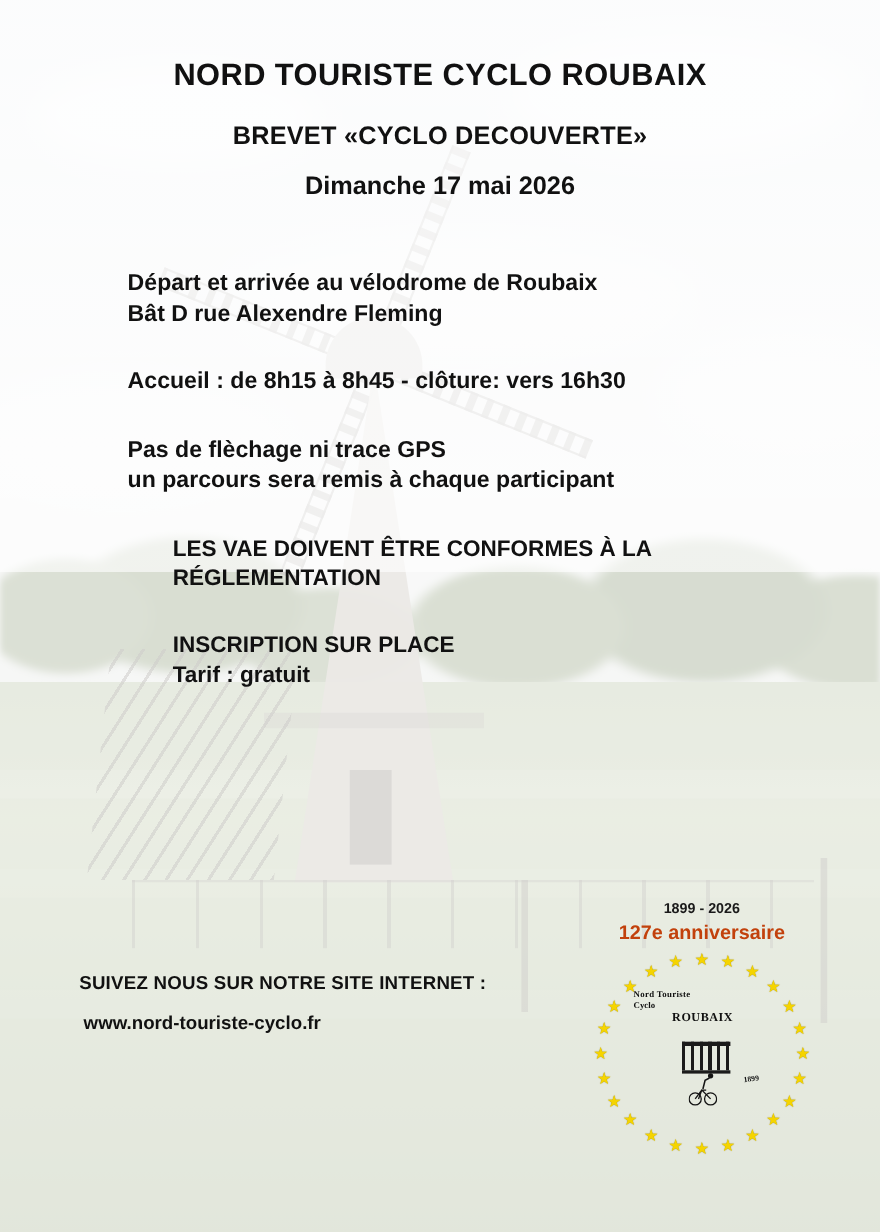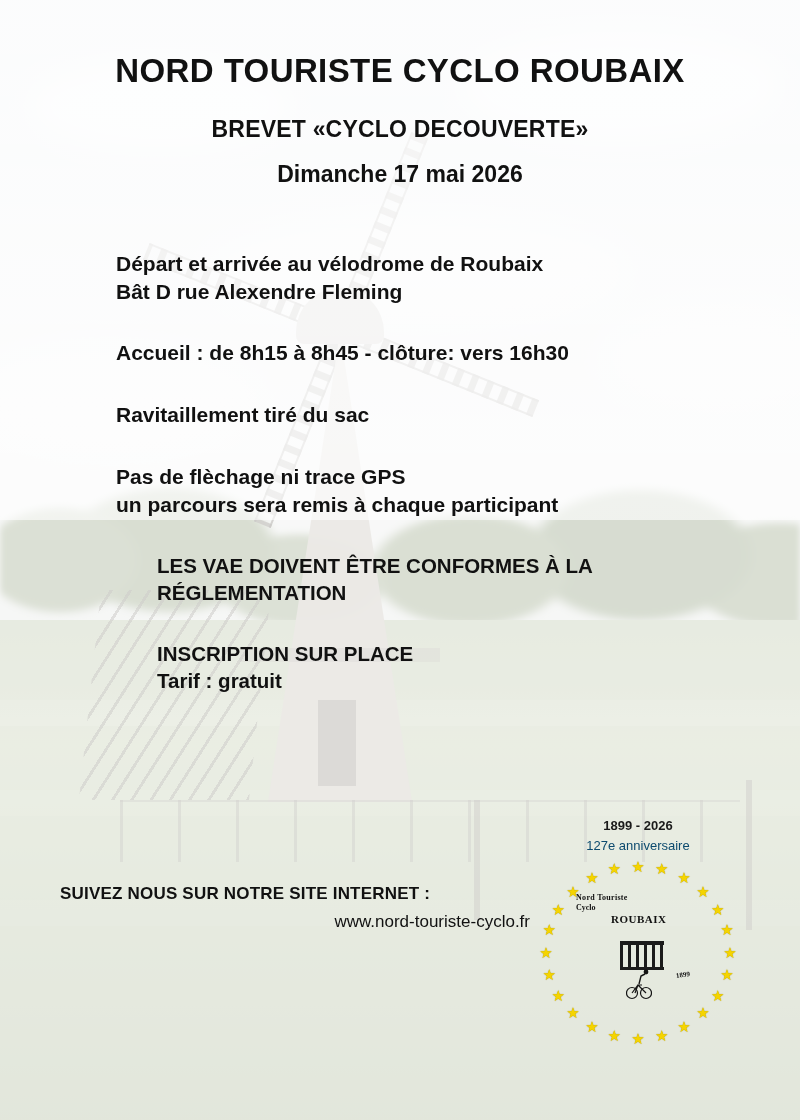--- a/index.html
+++ b/index.html
@@ -167,21 +167,21 @@
   .content {
     position: absolute;
     inset: 0;
     color: #111;
   }
   .title-block {
     text-align: center;
     padding-top: 52px;
   }
   .t1 {
-    font-size: 33px;
+    font-size: 28px;
     font-weight: bold;
     letter-spacing: .4px;
     margin: 0 0 26px 0;
   }
   .t2 {
     font-size: 23px;
     font-weight: bold;
     letter-spacing: .2px;
     margin: 0 0 18px 0;
   }
@@ -205,48 +205,47 @@
   .para.caps { font-size: 20.5px; margin-left: 41px; }
 
   .footer {
     position: absolute;
     left: 60px; top: 884px;
     width: 470px;
   }
   .footer-line1 {
     font-size: 17px;
     font-weight: bold;
-    margin: 0 0 8px 0;
+    margin: 0 0 8px 12px;
     letter-spacing: .2px;
   }
   .footer-line2 {
     font-size: 17px;
-    font-weight: normal;
-    margin: 0;
-    text-align: right;
+    font-weight: bold;
+    margin: 16px;
   }
 
   
   .logo {
     position: absolute;
     left: 528px; top: 818px;
     width: 220px; height: 260px;
     text-align: center;
   }
   .logo-years {
     font-size: 13px;
     font-weight: bold;
     margin: 0 0 5px 0;
     color: #1a1a1a;
   }
   .logo-anniv {
-    font-size: 13px;
-    font-weight: normal;
+    font-size: 18px;
+    font-weight: bold;
     margin: 0 0 6px 0;
-    color: #0c4a6e;
+    color: #c2410c;
   }
   .logo-circle {
     position: relative;
     width: 200px; height: 186px;
     margin: 0 auto;
   }
   .star-ring { position: absolute; inset: 0; }
   .star {
     position: absolute;
     width: 15px; height: 15px;
@@ -346,21 +345,20 @@
     <div class="title-block">
       <h1 class="t1">NORD TOURISTE CYCLO ROUBAIX</h1>
       <h2 class="t2">BREVET «CYCLO DECOUVERTE»</h2>
       <h3 class="t3">Dimanche 17 mai  2026</h3>
     </div>
 
     <div class="body-block">
       <p class="para">Départ et arrivée au vélodrome de Roubaix
 Bât D  rue Alexendre Fleming</p>
       <p class="para">Accueil : de 8h15 à 8h45 - clôture: vers 16h30</p>
-      <p class="para">Ravitaillement tiré du sac</p>
       <p class="para">Pas de flèchage ni trace GPS
 un parcours sera remis à chaque participant</p>
       <p class="para caps">LES VAE DOIVENT ÊTRE CONFORMES À LA
 RÉGLEMENTATION</p>
       <p class="para caps">INSCRIPTION SUR PLACE
 Tarif : gratuit</p>
     </div>
 
     <div class="footer">
       <p class="footer-line1">SUIVEZ NOUS SUR NOTRE SITE INTERNET :</p>

